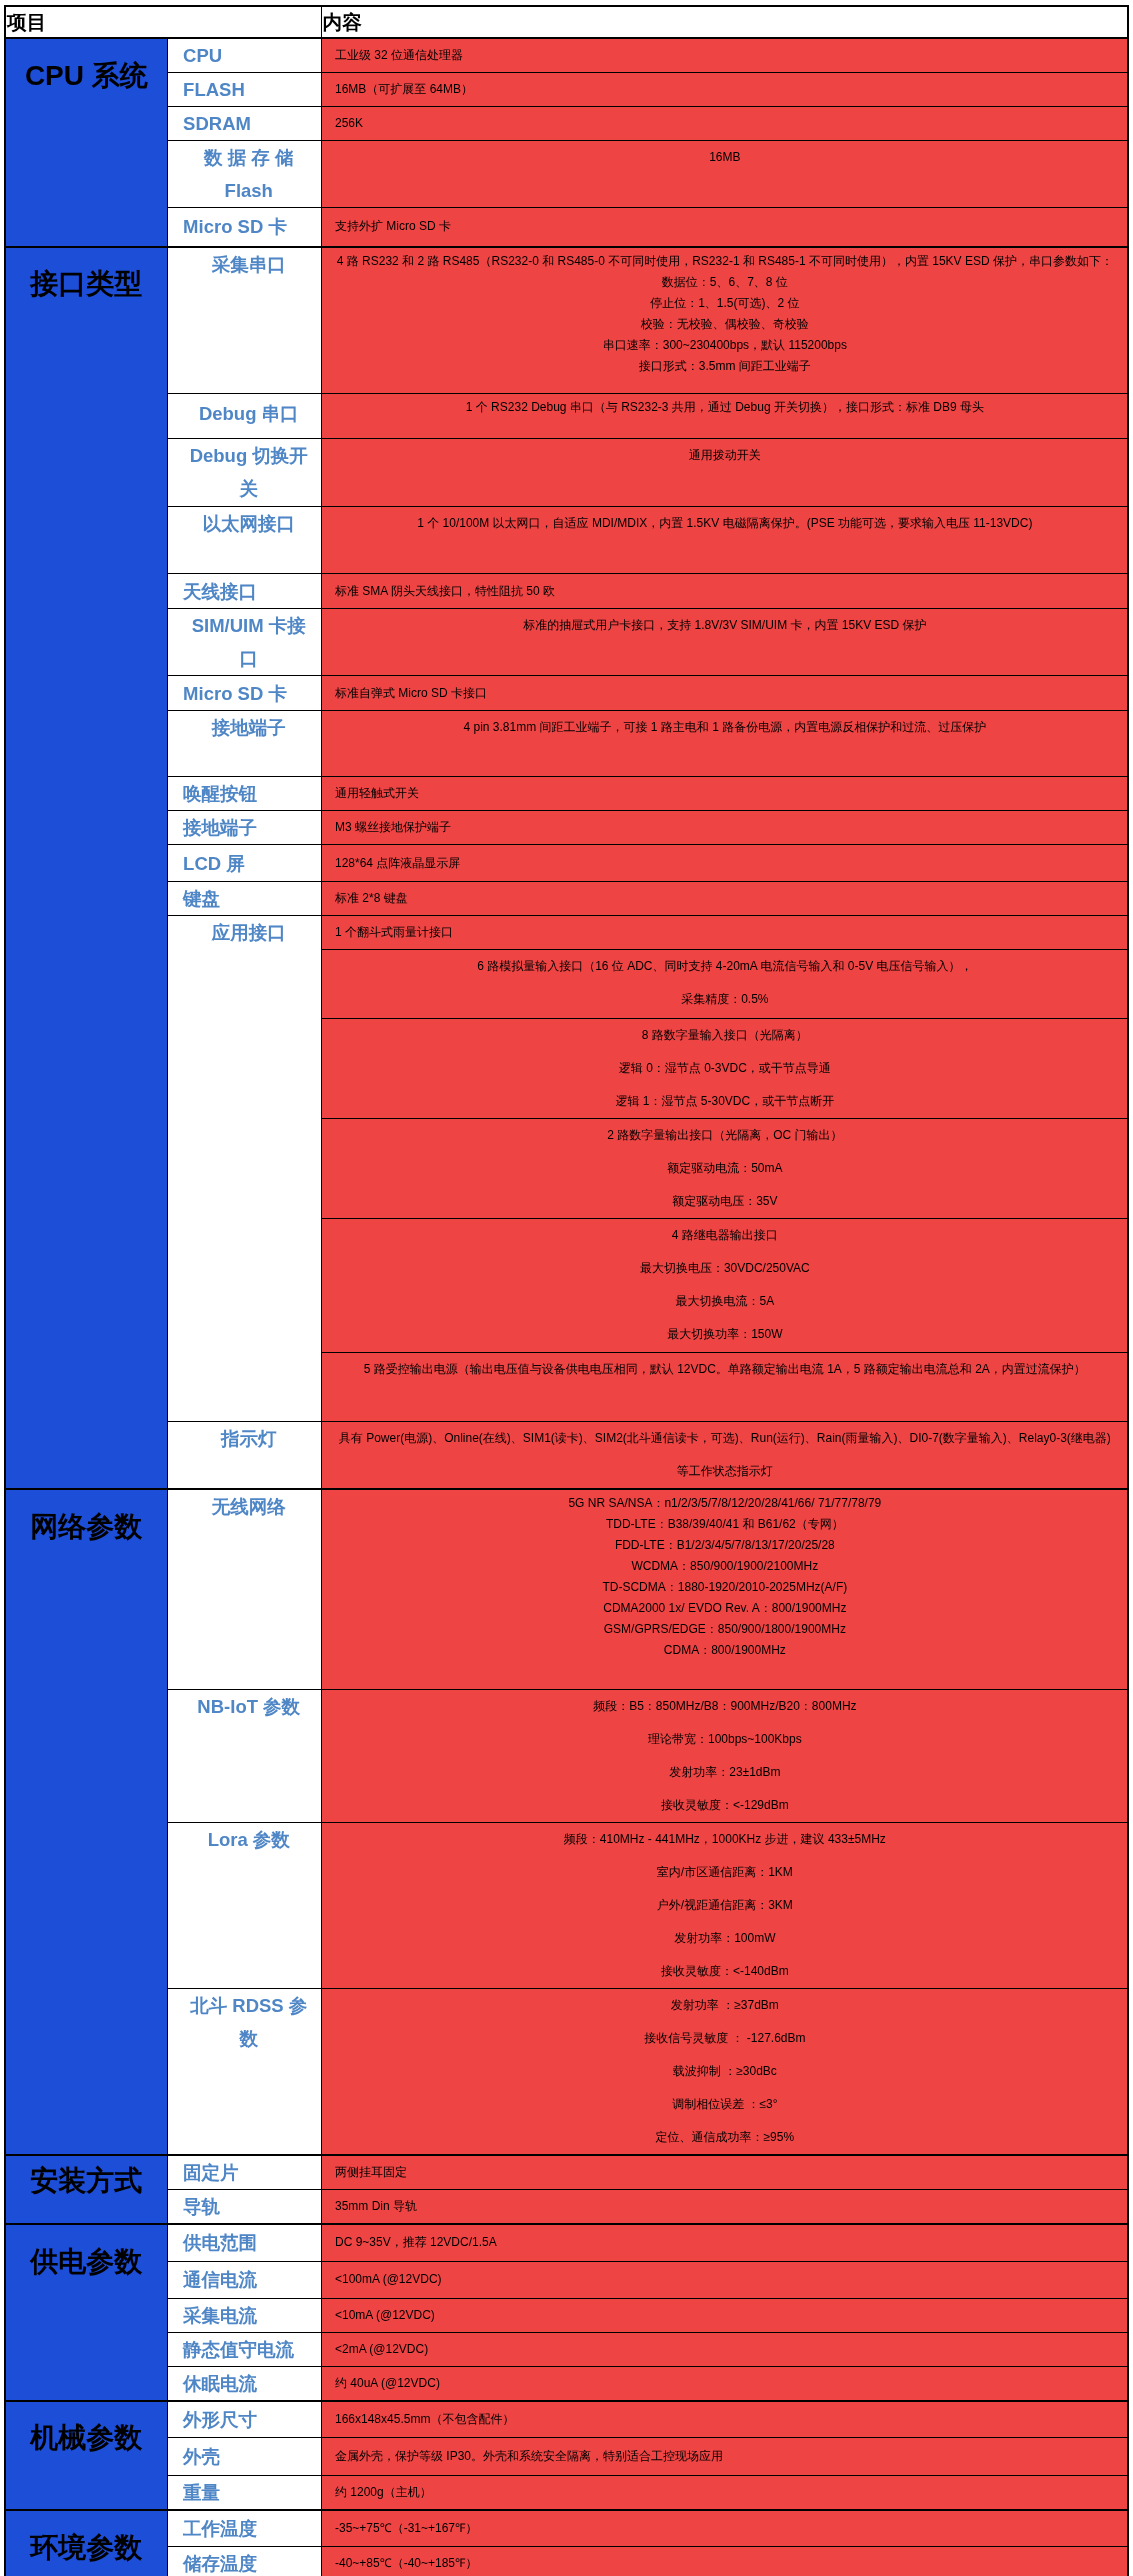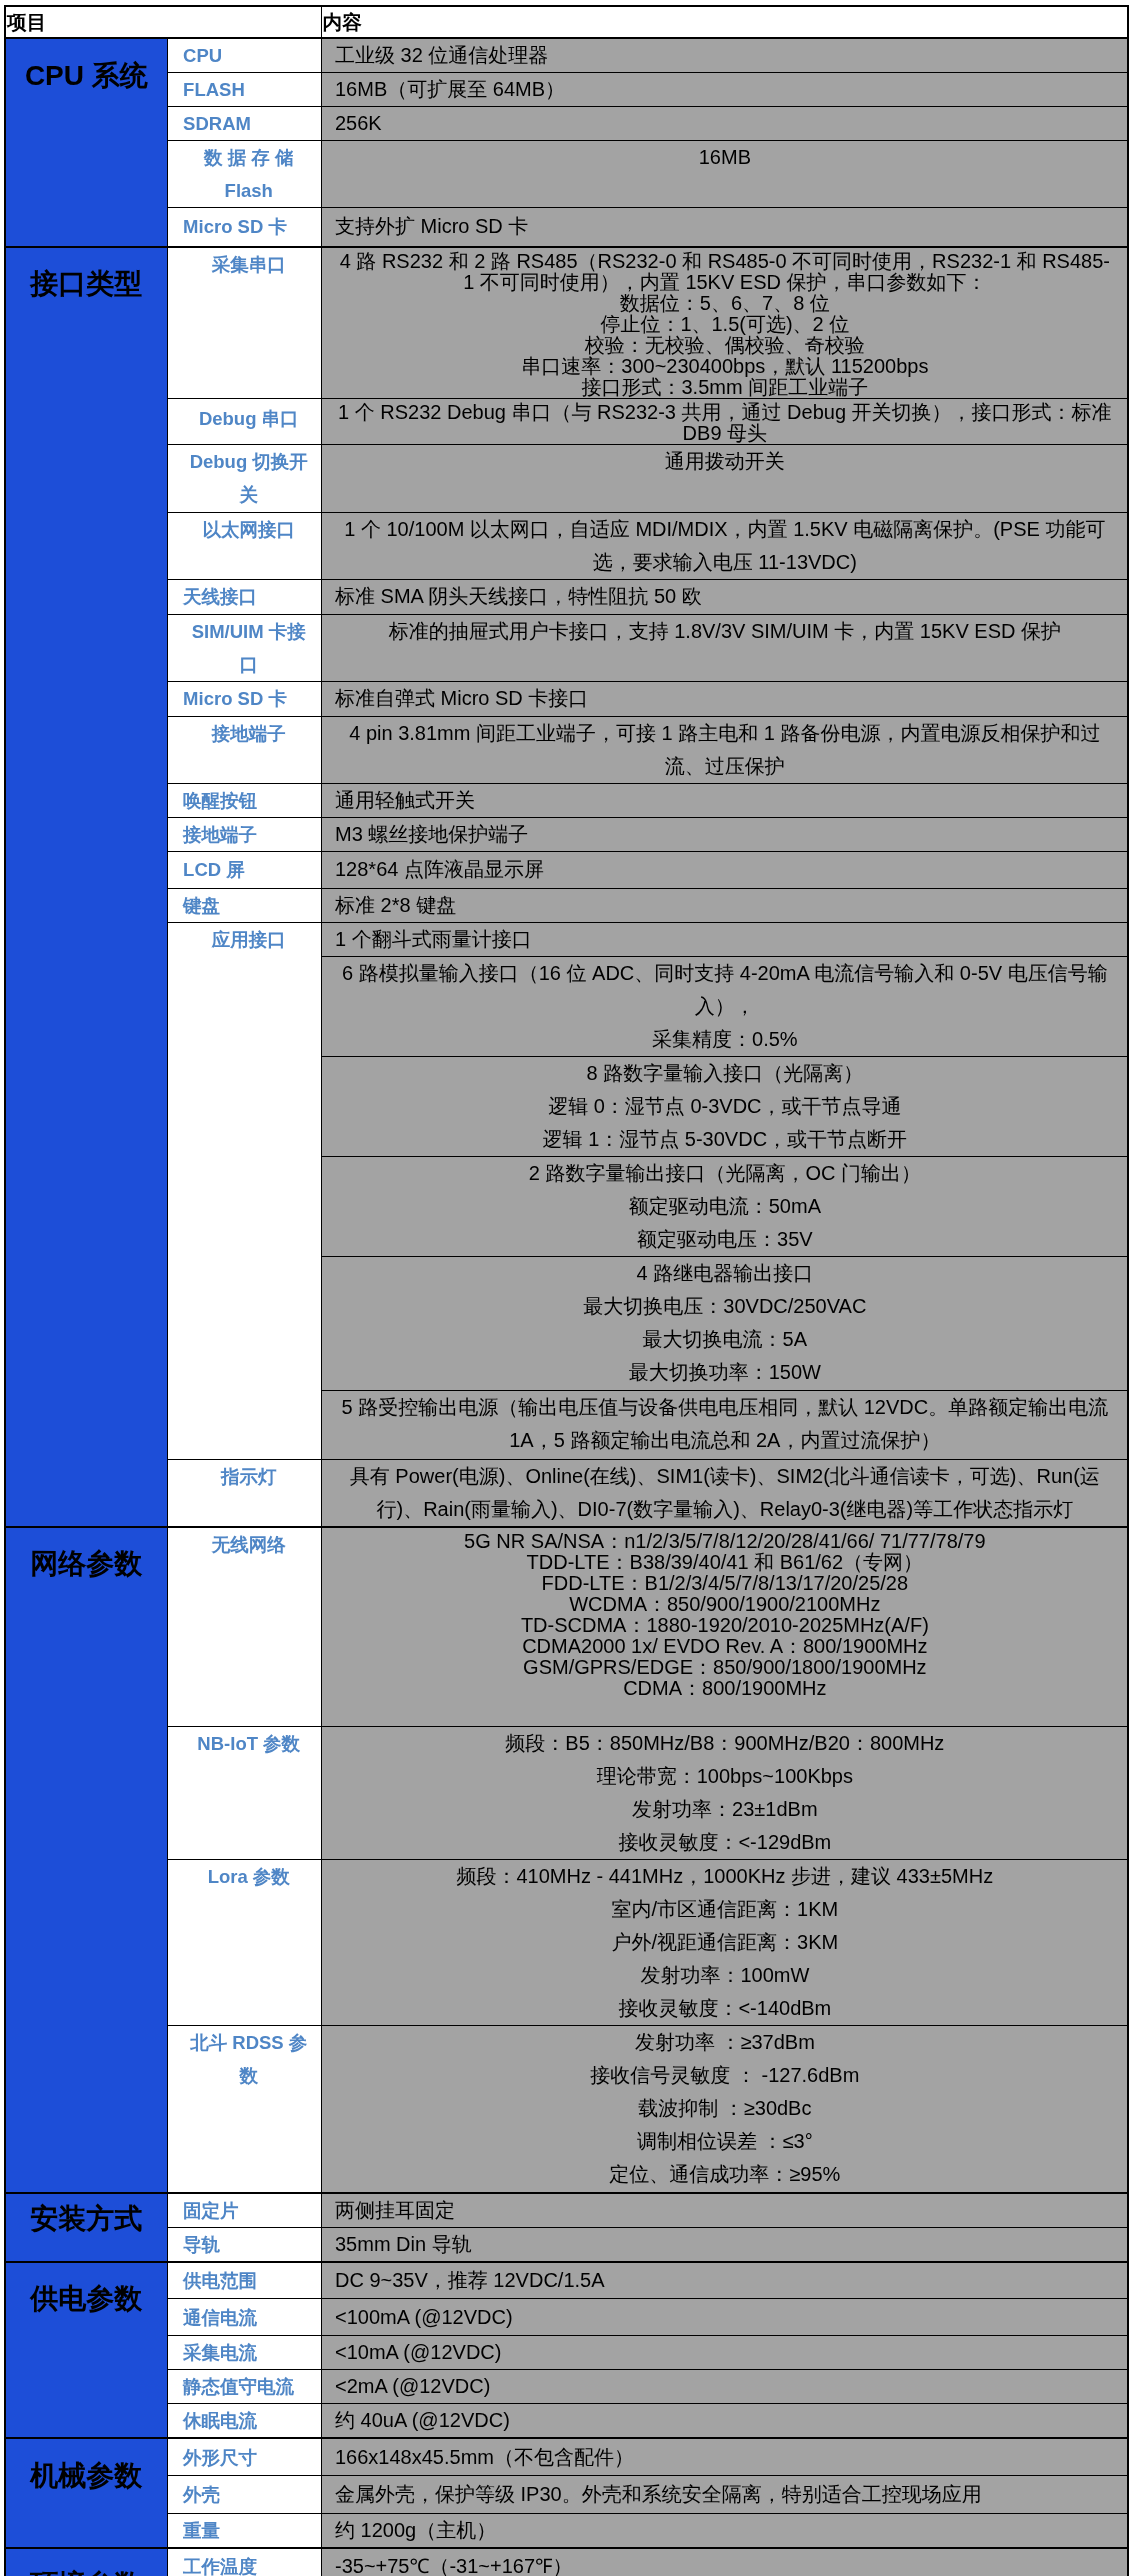--- a/index.html
+++ b/index.html
@@ -37,26 +37,26 @@
     color: #4f86c6;
     font-weight: bold;
     font-size: 18.5px;
     padding: 0 6.2px 0 15.5px;
     line-height: 33px;
     vertical-align: middle;
     text-align: justify;
     background: #fff;
   }
   .content {
-    font-size: 20px;
+    font-size: 12px;
     color: #000;
     padding: 0 12.4px 0 13.4px;
     line-height: 33px;
     vertical-align: middle;
-    background: #a3a3a3;
+    background: #ef4444;
   }
   .vtop { vertical-align: top; text-align: center; }
   .pre { white-space: pre-line; margin-top: 8px; }
   .tight { line-height: 21px; padding-top: 3.1px; }
 </style>
 </head>
 <body>
 
 <div class="wrap">
 <table class="spec">

